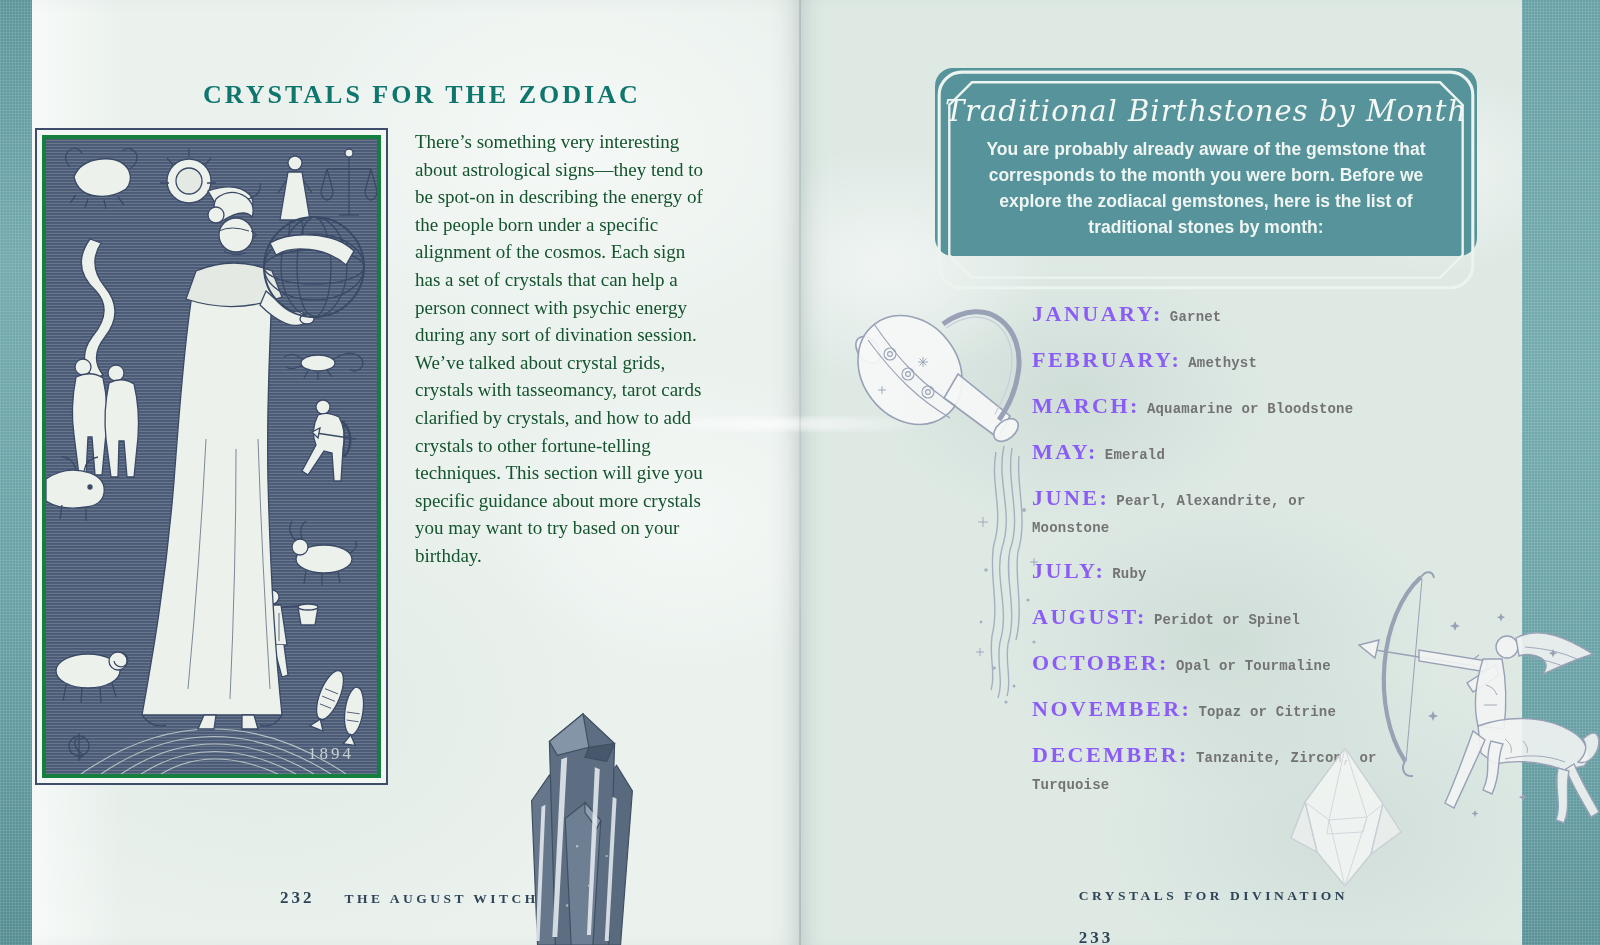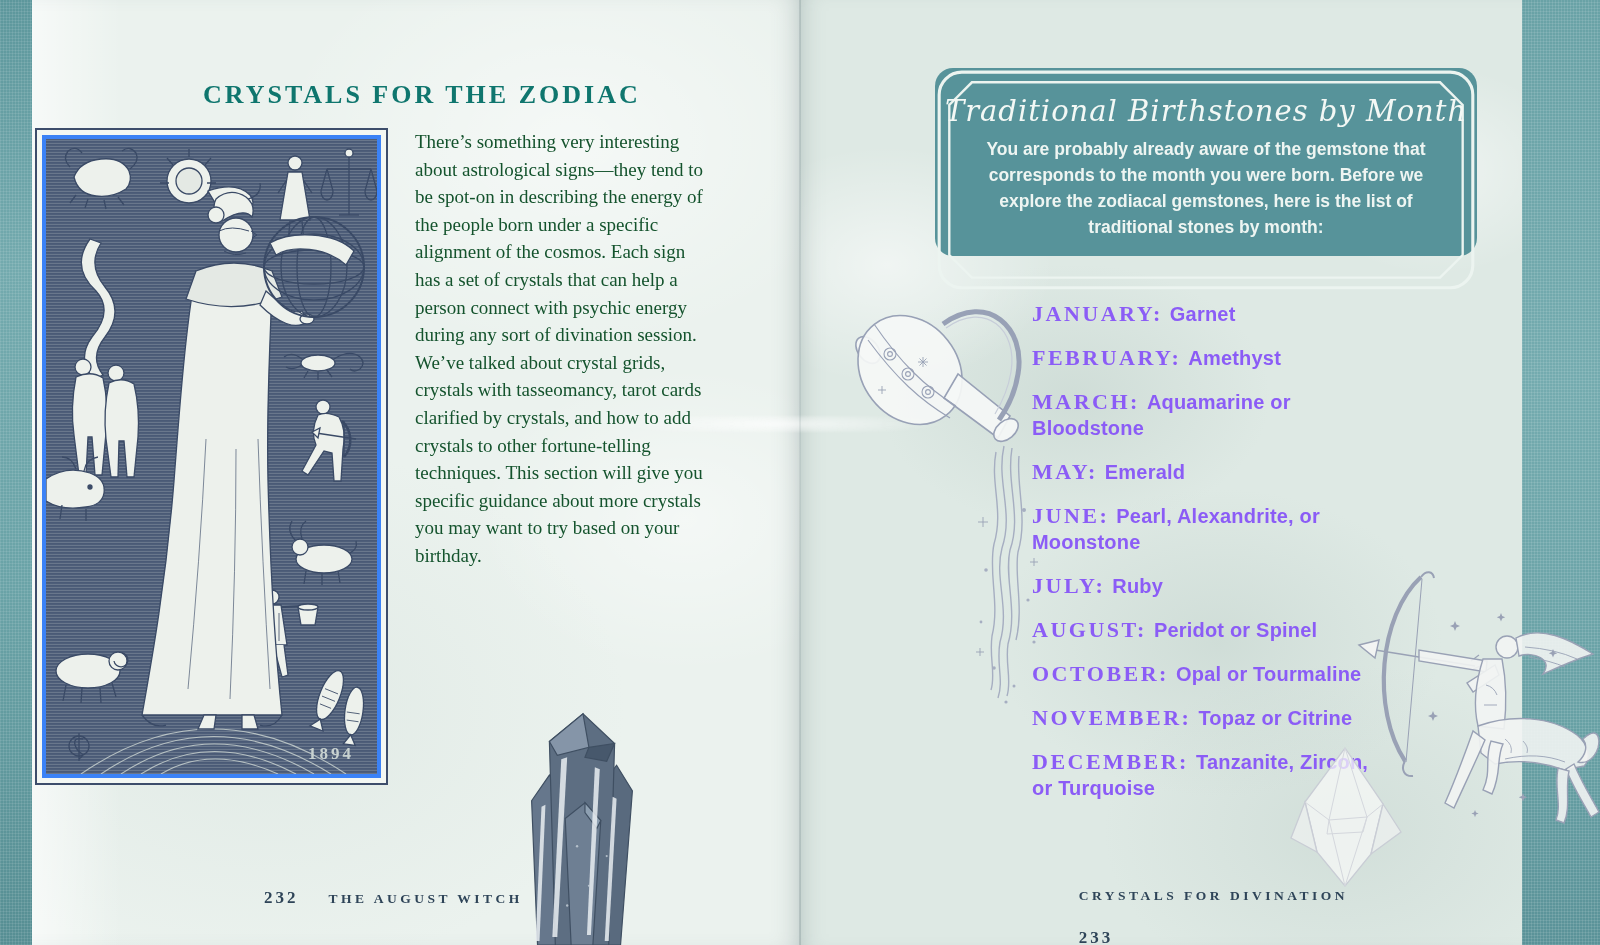--- a/index.html
+++ b/index.html
@@ -50,53 +50,53 @@
     filter: blur(1px); pointer-events:none; }
   .seam { position:absolute; left:799px; top:0; width:2px; height:945px;
     background: linear-gradient(180deg, rgba(110,132,134,.25), rgba(110,132,134,.12) 50%, rgba(110,132,134,.28)); }
 
   
   .chapter-title { position:absolute; left:203px; top:80px;
     font-size:26px; font-weight:700; letter-spacing:3px; color:#0f766e; }
 
   .engraving-frame { position:absolute; left:35px; top:128px; width:353px; height:657px;
     border:2px solid #3d4d6b; padding:5px; background:#f3f7f3; }
-  .engraving-inner { width:100%; height:100%; border:4px solid #3b82f6;font-weight:bold; }
+  .engraving-inner { width:100%; height:100%; border:4px solid #15803d; }
   .engraving-inner svg { display:block; width:331px; height:635px; }
 
   .body-copy { position:absolute; left:415px; top:128px; width:296px;
     font-size:19px; line-height:27.6px; color:#14532d; }
 
   .crystal-art { position:absolute; left:497px; top:698px; width:170px; height:247px; }
 
   .footer { position:absolute; top:888px; display:flex; align-items:baseline;
     color:#2e4458; white-space:nowrap; }
-  .footer-left { left:264px; gap:30px; }
+  .footer-left { left:280px; gap:30px; }
   .footer-right { right:252px; gap:24px;flex-direction:column; }
   .page-num { font-size:17px; font-weight:700; letter-spacing:3px; }
   .running-head { font-size:13.5px; font-weight:700; letter-spacing:3.5px; }
 
   
   .callout { position:absolute; left:935px; top:68px; width:542px; height:188px;
     background:#57939a; border-radius:18px; color:#eef5f2; text-align:center; }
   .callout svg.border-lines { position:absolute; inset:0; }
   .callout-title { position:relative; margin-top:26px;
     font-family:"DejaVu Serif", serif; font-style:italic; font-weight:500;
     font-size:29px; letter-spacing:1px; color:#f3f8f5; }
   .callout-body { position:relative; margin:8px 34px 0;
     font-family:"Liberation Sans", sans-serif; font-weight:700;
     font-size:17.5px; line-height:26px; color:#eef5f2; }
 
   
   .birthstones { position:absolute; left:1032px; top:301px; width:352px; }
   .bs-row { line-height:25px; margin-bottom:17px; }
   .bs-row:nth-child(12) { max-width:242px; }
   .bs-month { font-size:22px; font-weight:700; letter-spacing:2.5px; color:#8b5cf6; }
-  .bs-stones { font-family:Liberation Sans, sans-serif; font-size:20px;
-    font-weight:700; color:#8b5cf6; margin-left:7px; letter-spacing:.2px; }
+  .bs-stones { font-family:Liberation Mono, monospace; font-size:14px;
+    font-weight:700; color:#737373; margin-left:7px; letter-spacing:.2px; }
 
   
   .aquarius-art { position:absolute; left:848px; top:270px; width:195px; height:435px; }
   .sagittarius-art { position:absolute; left:1355px; top:563px; width:245px; height:265px; }
   .gem-art { position:absolute; left:1283px; top:742px; width:125px; height:150px; }
 </style>
 </head>
 <body>
 
 <div class="spread">

